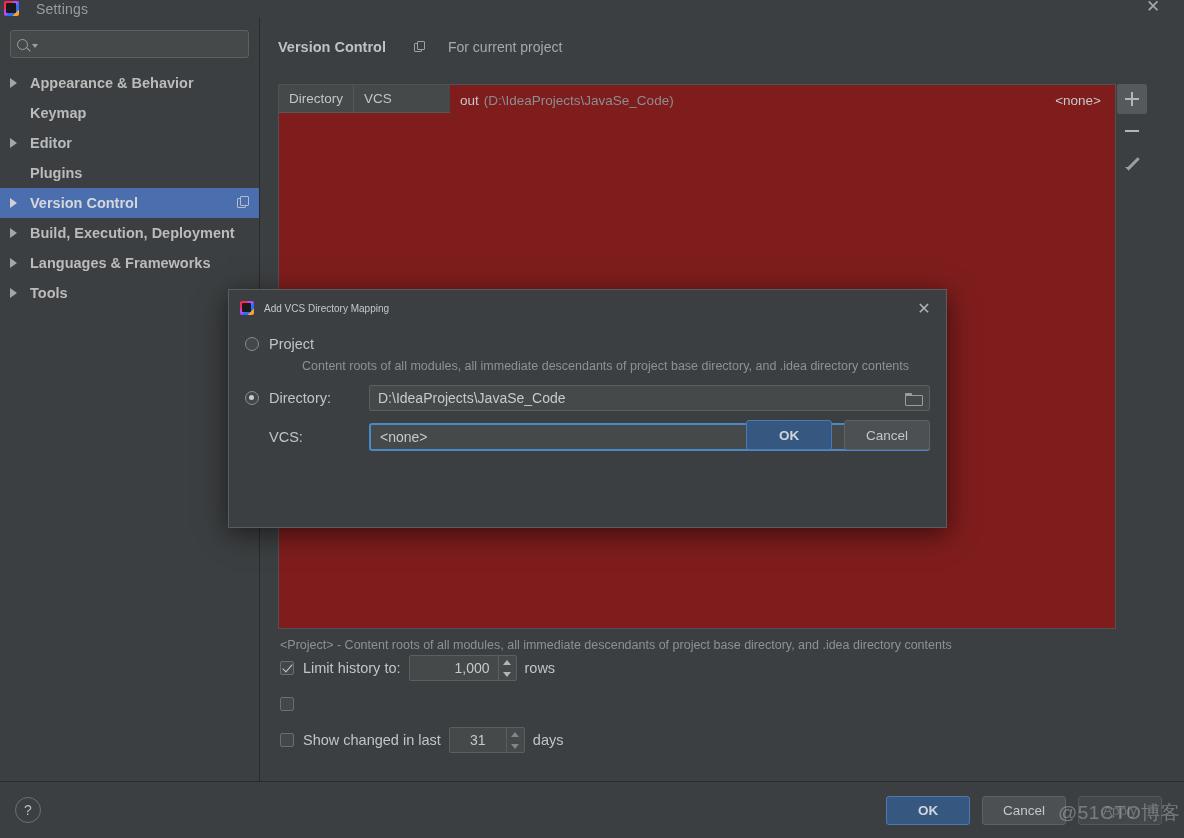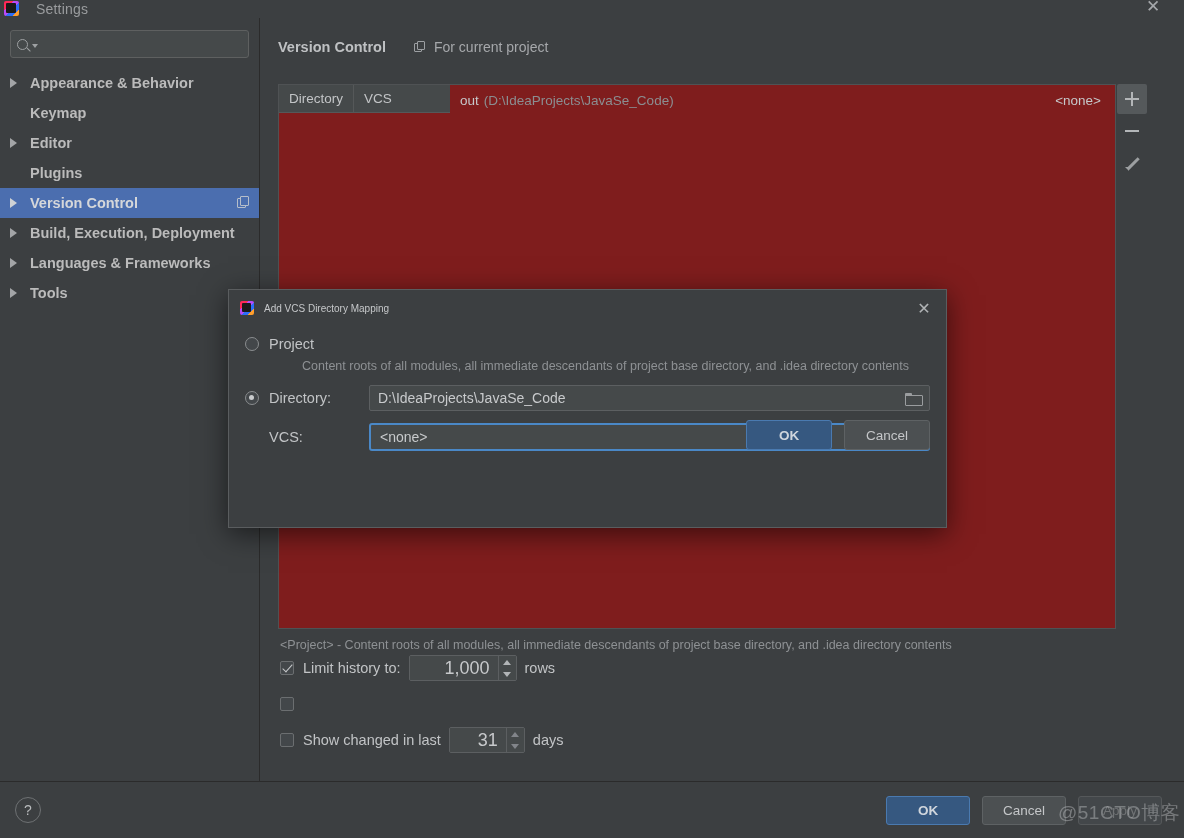--- a/index.html
+++ b/index.html
@@ -207,21 +207,21 @@
   .ch-title {
     font-size: 14.5px;
     font-weight: bold;
     color: #bfc1c3;
     white-space: nowrap;
   }
   .ch-scope {
     margin-left: 28px;
     display: flex;
     align-items: center;
-    gap: 7px;
+    gap: 21px;
     color: #a6a8ab;
     font-size: 14px;
     white-space: nowrap;
   }
   .scope-icon {
     width: 13px; height: 13px;
     position: relative;
     flex: none;
   }
   .scope-icon .s1 {
@@ -394,21 +394,21 @@
     background: #45494a;
     border-radius: 2px;
     margin: 0 8px;
     overflow: hidden;
   }
   .spinner .sp-val {
     display: flex;
     align-items: center;
     justify-content: flex-end;
     padding: 0 8px;
-    font-size: 18px;
+    font-size: 14px;
     color: #c7c9cb;
     background: #45494a;
     font-family: "Liberation Sans", sans-serif;
     border: 0;
     outline: none;
     text-align: right;
   }
   .spinner .sp-btns {
     width: 18px;
     border-left: 1px solid #5c5f61;
@@ -812,21 +812,21 @@
       </div>
 
       <div class="opt-row">
         <span class="cb"></span>
       </div>
 
       <div class="opt-row">
         <span class="cb"></span>
         <span class="opt-label">Show changed in last</span>
         <span class="spinner dim">
-          <input class="sp-val" style="width: 56px;" value="31">
+          <input class="sp-val" style="width: 56px; text-align: center;" value="31">
           <span class="sp-btns">
             <span class="sp-up">
                 <i class="a"></i>
               </span>
             <span class="sp-dn">
                 <i class="a"></i>
               </span>
           </span>
         </span>
         <span class="opt-label" style="margin-left:0">days</span>

